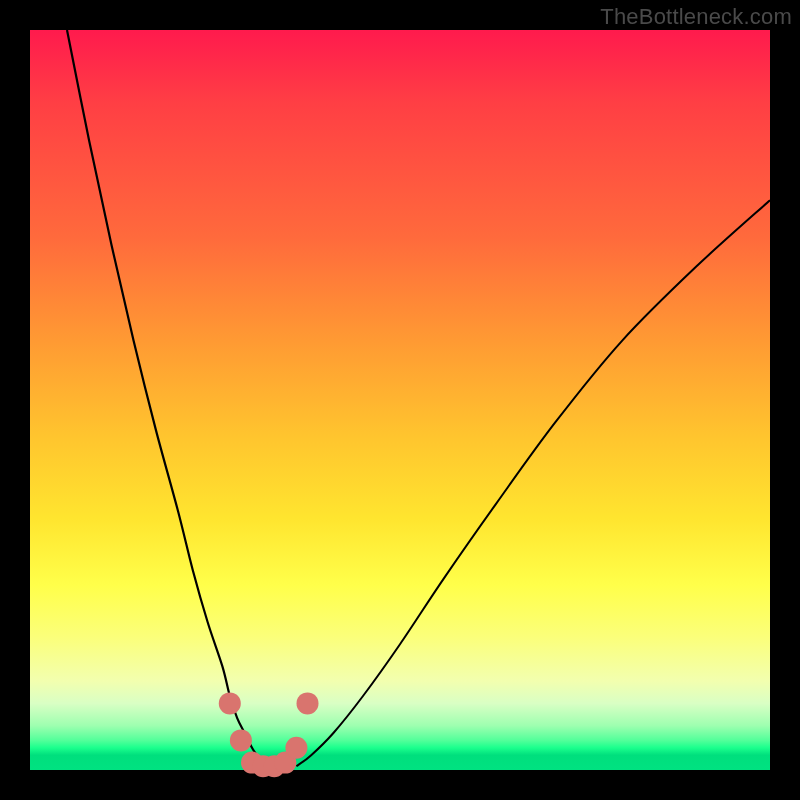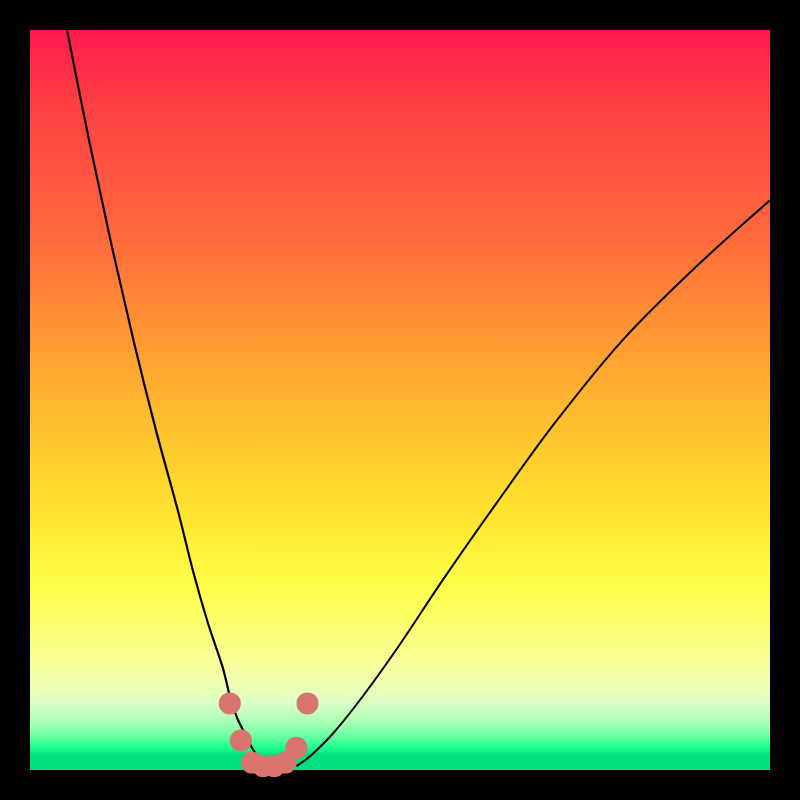--- a/index.html
+++ b/index.html
@@ -58,20 +58,21 @@
     top: 0;
     width: 740px;
     height: 740px;
     overflow: visible;
   }
 </style>
 </head>
 <body>
 
 <div class="frame">
+  <div class="watermark">TheBottleneck.com</div>
 
   <div class="plot">
     <svg class="curves" viewBox="0 0 740 740" preserveAspectRatio="none">
       <path id="left-path" fill="none" stroke="#000" stroke-width="2.2" d="M 37,0 C 40.7,18.5 51.800000000000004,75.23333333333332 59.2,111 C 66.60000000000001,146.76666666666668 74,181.3 81.4,214.60000000000002 C 88.80000000000001,247.90000000000003 96.2,279.9666666666667 103.60000000000001,310.8 C 111.00000000000001,341.6333333333333 118.4,371.2333333333333 125.80000000000001,399.59999999999997 C 133.20000000000002,427.96666666666664 141.83333333333334,457.56666666666666 148,481 C 154.16666666666666,504.43333333333334 157.86666666666667,521.7 162.8,540.2 C 167.73333333333335,558.7 172.66666666666666,575.9666666666667 177.6,592 C 182.53333333333333,608.0333333333333 188.7,624.0666666666666 192.4,636.4 C 196.10000000000002,648.7333333333333 197.33333333333334,657.3666666666667 199.8,666 C 202.26666666666668,674.6333333333333 204.73333333333335,682.0333333333334 207.20000000000002,688.2 C 209.66666666666669,694.3666666666667 212.13333333333333,698.0666666666667 214.6,703 C 217.06666666666666,707.9333333333333 219.53333333333333,713.4833333333333 222,717.8 C 224.46666666666667,722.1166666666666 226.93333333333334,725.8166666666666 229.4,728.9 C 231.86666666666667,731.9833333333333 235.56666666666666,735.0666666666666 236.8,736.3"></path>
       <path id="right-path" fill="none" stroke="#000" stroke-width="2" d="M 266.4,736.3 C 268.8666666666667,734.4499999999999 275.0333333333333,730.75 281.2,725.2 C 287.3666666666667,719.6500000000001 294.76666666666665,712.8666666666667 303.4,703 C 312.0333333333333,693.1333333333333 321.9,680.8 333,666 C 344.1,651.2 356.43333333333334,633.9333333333334 370,614.2 C 383.56666666666666,594.4666666666667 398.3666666666667,571.0333333333333 414.40000000000003,547.6 C 430.4333333333334,524.1666666666667 447.7,499.5 466.2,473.6 C 484.7,447.70000000000005 504.4333333333333,419.33333333333337 525.4,392.20000000000005 C 546.3666666666667,365.0666666666667 568.5666666666666,336.70000000000005 592,310.8 C 615.4333333333334,284.9 641.3333333333334,260.2333333333333 666,236.79999999999995 C 690.6666666666666,213.36666666666662 727.6666666666666,181.29999999999993 740,170.19999999999993"></path>
       <g id="markers">
           <circle cx="199.8" cy="673.4" r="11" fill="#d9746e"></circle>
           <circle cx="210.89999999999998" cy="710.4" r="11" fill="#d9746e"></circle>
           <circle cx="222" cy="732.6" r="11" fill="#d9746e"></circle>
           <circle cx="233.1" cy="736.3" r="11" fill="#d9746e"></circle>

